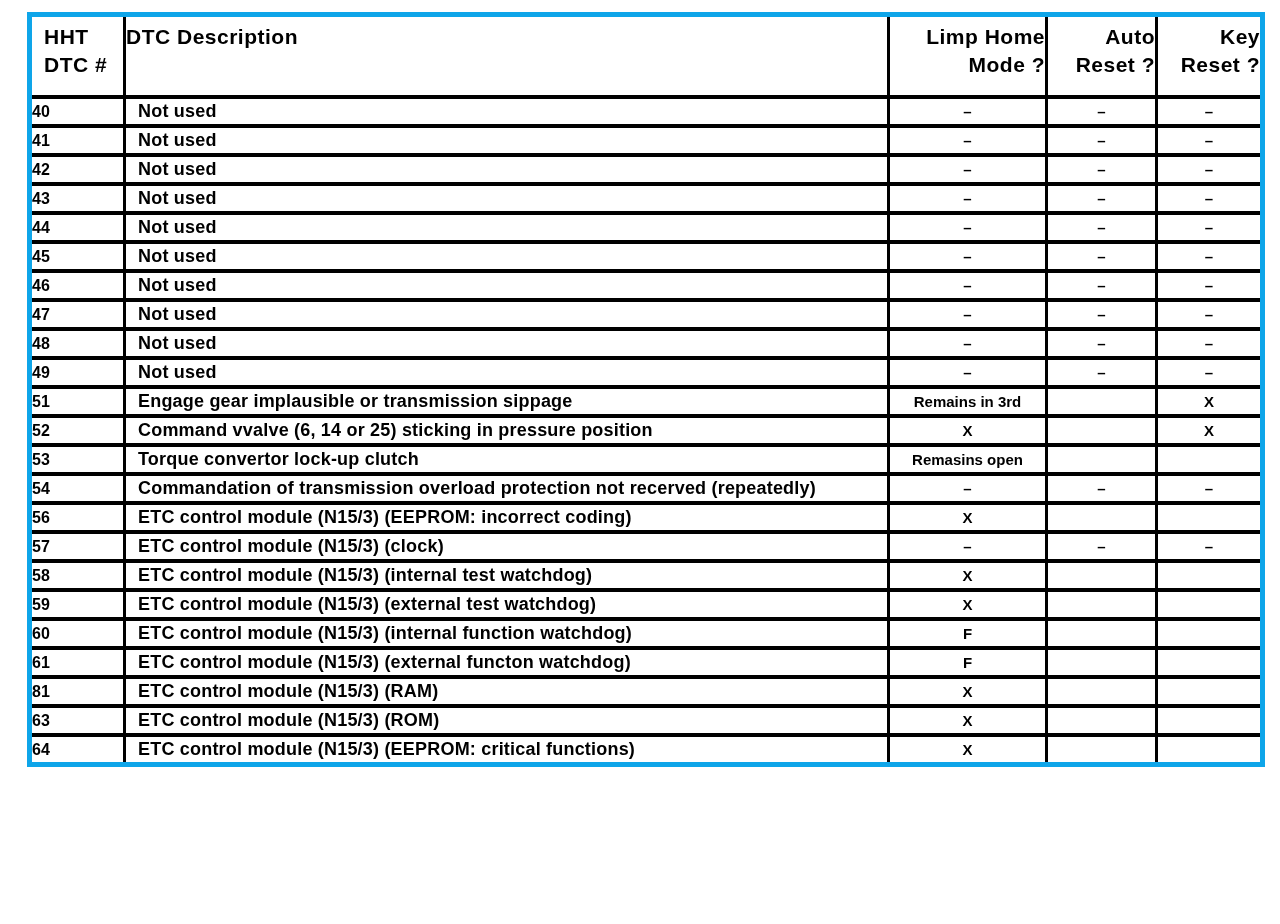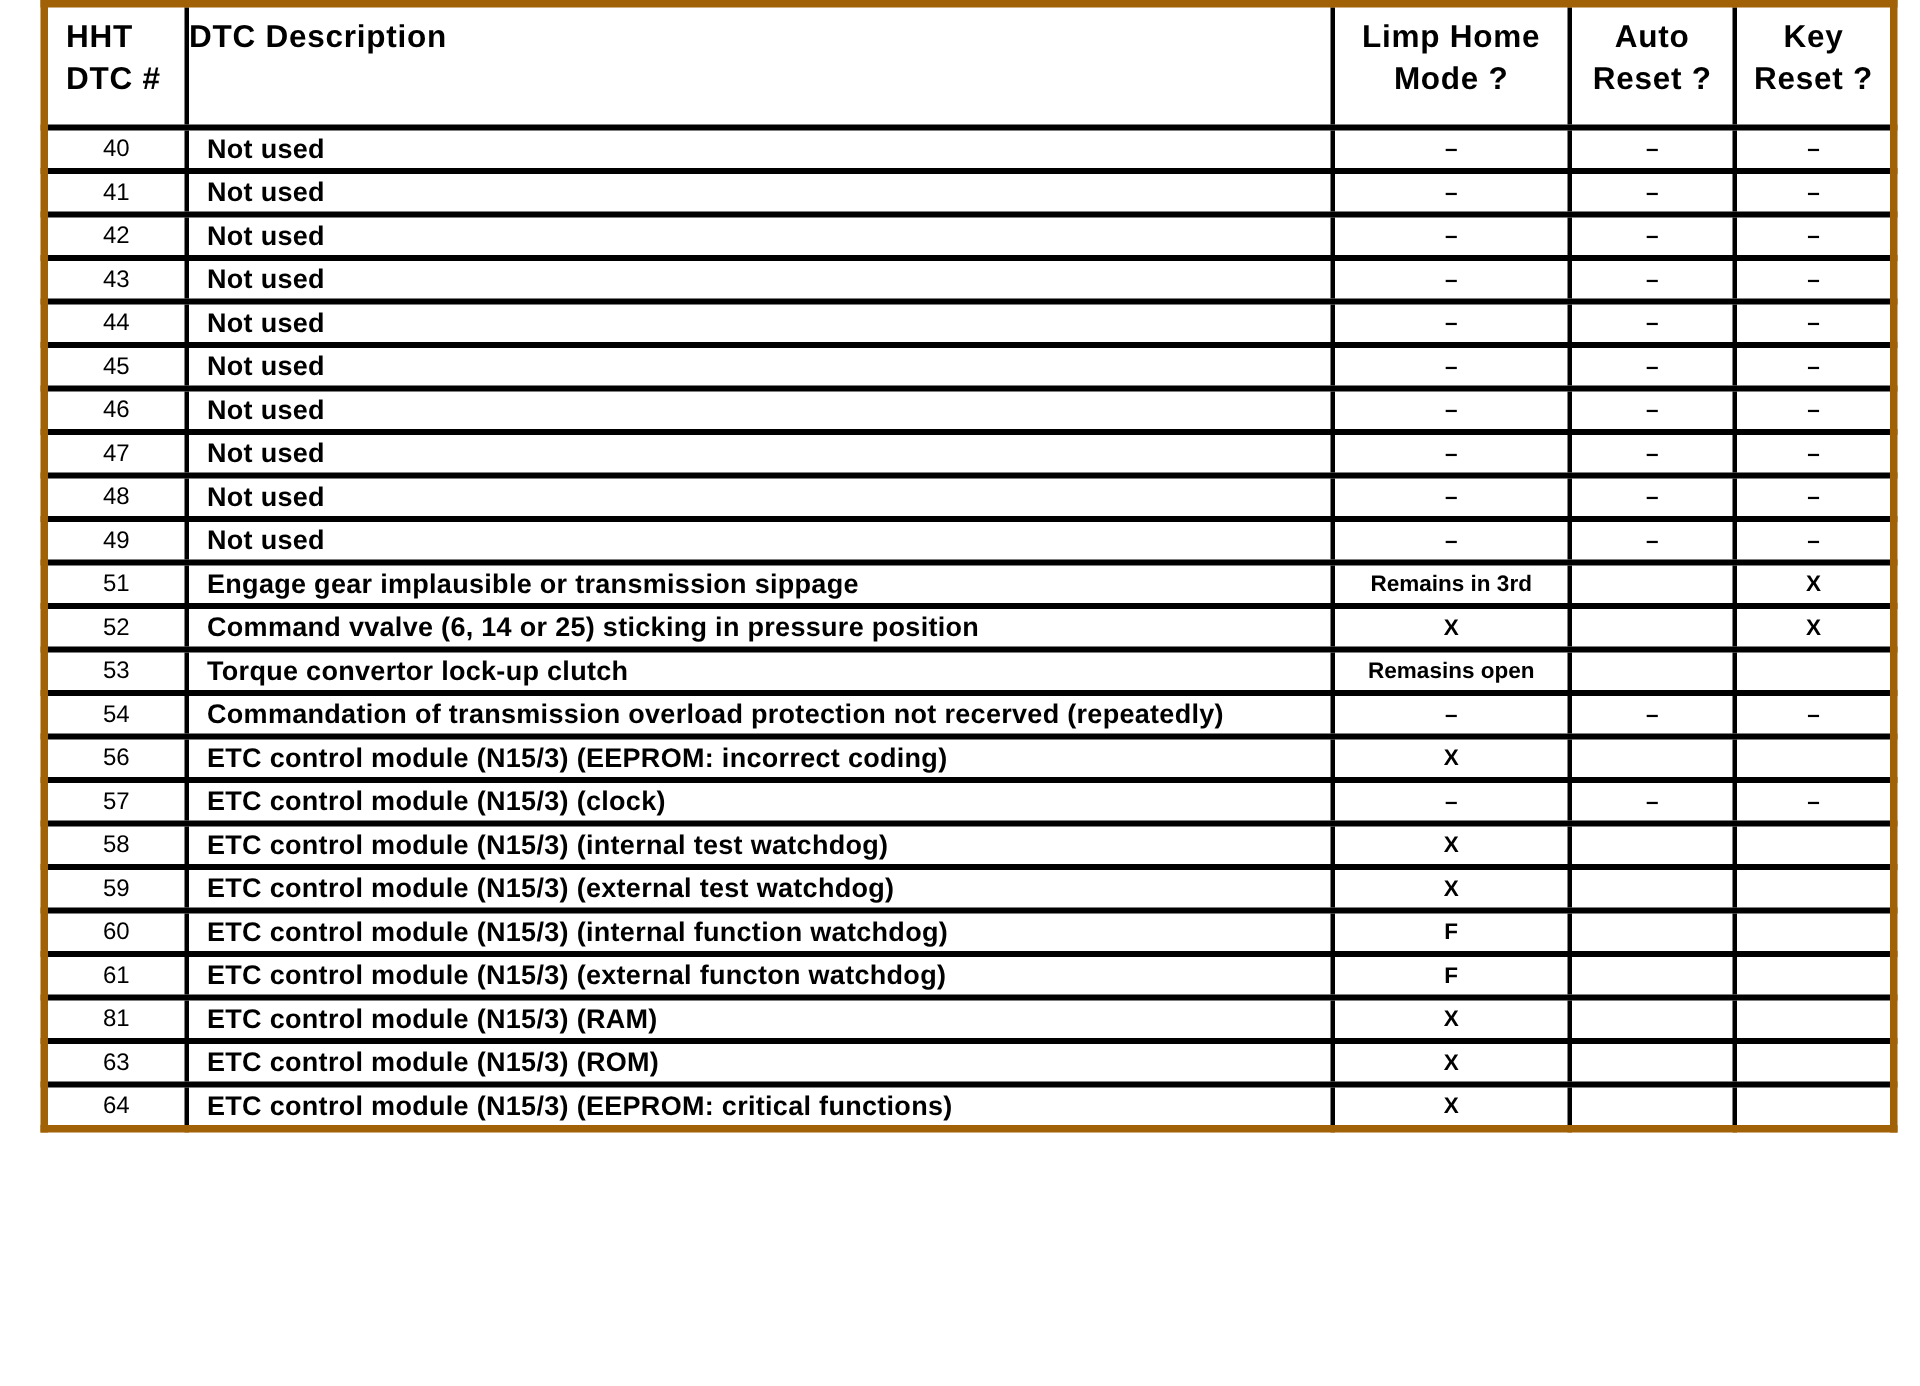--- a/index.html
+++ b/index.html
@@ -14,25 +14,25 @@
   .page {
     position: relative;
     width: 1280px;
     height: 924px;
     background: #ffffff;
     overflow: hidden;
   }
   table.dtc-table {
     position: absolute;
     left: 27px;
-    top: 0;
+    top: 12px;
     width: 1233px;
     border-collapse: collapse;
     table-layout: fixed;
-    border: 5px solid #a16207;
+    border: 5px solid #0ea5e9;
   }
   col.c-num  { width: 95px; }
   col.c-desc { width: 764px; }
   col.c-limp { width: 158px; }
   col.c-auto { width: 110px; }
   col.c-key  { width: 106px; }
   th, td {
     border: 3px solid #000000;
     border-top-width: 4px;
     border-bottom-width: 4px;
@@ -49,26 +49,26 @@
     padding-top: 6px;
   }
   th.h-num {
     text-align: left;
     padding-left: 12px;
   }
   th.h-desc {
     text-align: left;
     padding-left: 0;
   }
-  th.h-center { text-align: center; }
+  th.h-center { text-align: right; }
   .h-line { display: block; line-height: 1.35; }
   tbody td { height: 25px; }
   td.cell-num {
-    text-align: center;
-    font-weight: normal;
+    text-align: left;
+    font-weight: bold;
     font-size: 16px;
   }
   td.cell-desc {
     text-align: left;
     padding-left: 12px;
     font-weight: bold;
     font-size: 18px;
     letter-spacing: 0.2px;
   }
   td.cell-mark {

